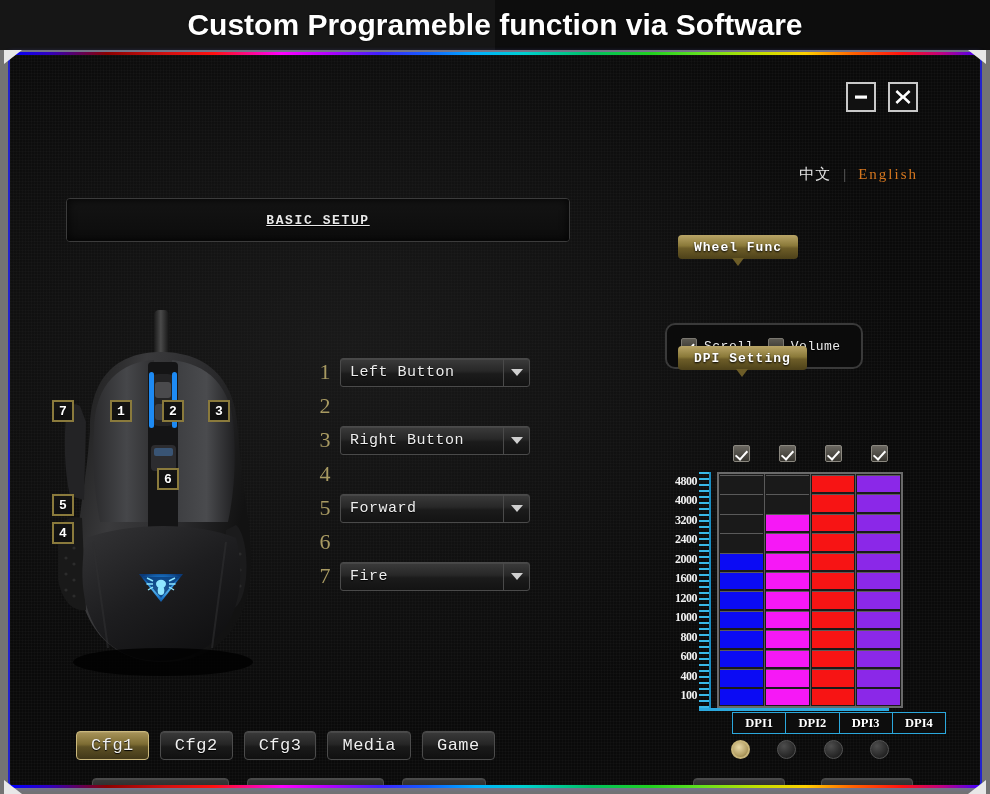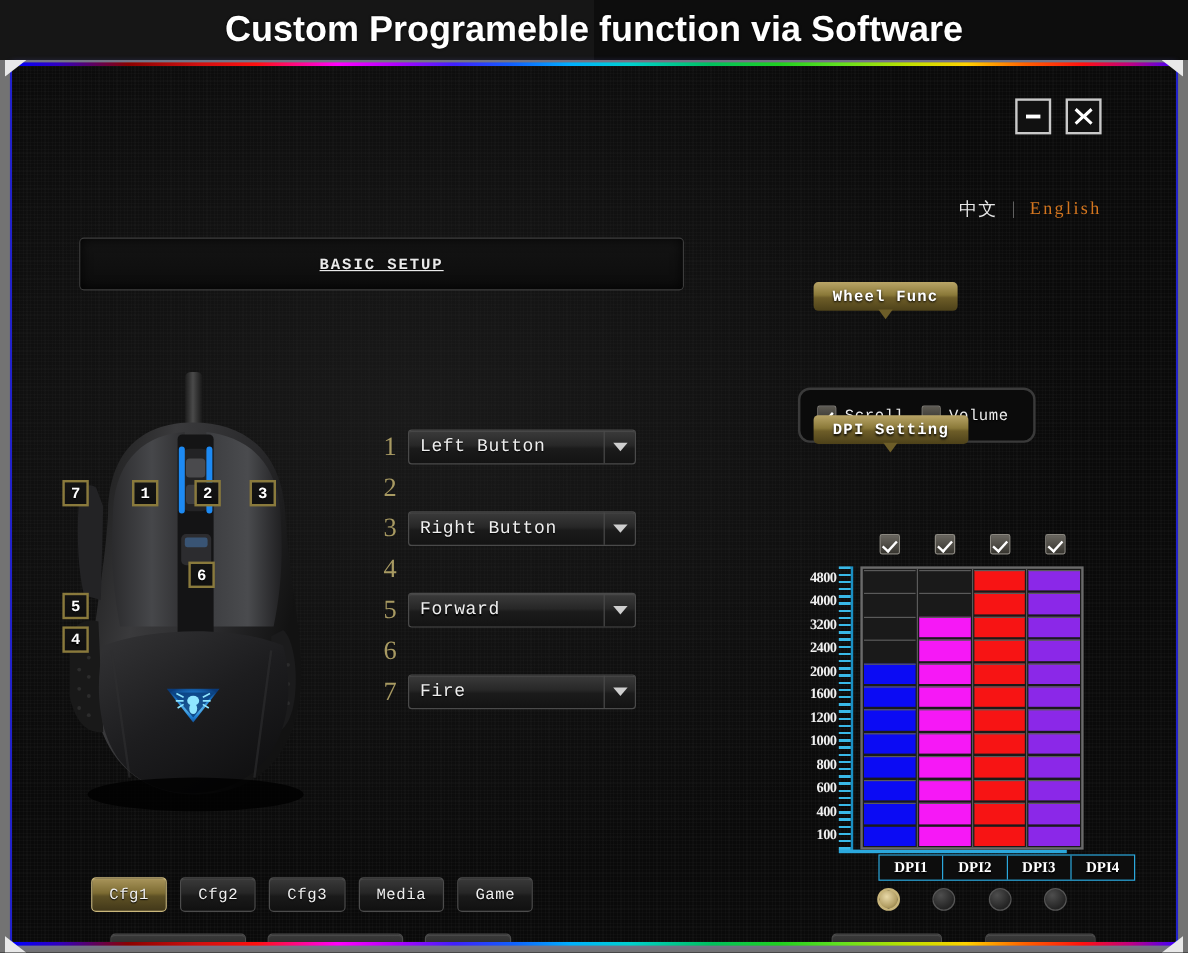--- a/index.html
+++ b/index.html
@@ -262,21 +262,21 @@
   }
   .radio.on {
     background: radial-gradient(circle at 40% 35%, #e8d9a8, #b4a066 60%, #7a6a32 100%);
     border:2px solid #c8b57a;
   }
 
   
   .btn {
     background: linear-gradient(to bottom, #3a3a3a 0%, #262626 45%, #1a1a1a 55%, #101010 100%);
     border:1px solid #4c4c4c; border-radius:4px;
-    color:#f0f0f0; font-size:13px;
+    color:#f0f0f0; font-size:17px;
     font-family:"Liberation Mono", monospace; letter-spacing:.5px;
     display:flex; align-items:center; justify-content:center;
     cursor:pointer; text-shadow:0 1px 1px #000;
     box-shadow: inset 0 1px 0 rgba(255,255,255,.08);
   }
   .btn.gold {
     background: linear-gradient(to bottom, #a8945a 0%, #7d6c33 45%, #5e5125 55%, #423819 100%);
     border:1px solid #cbb87c;
   }
 

